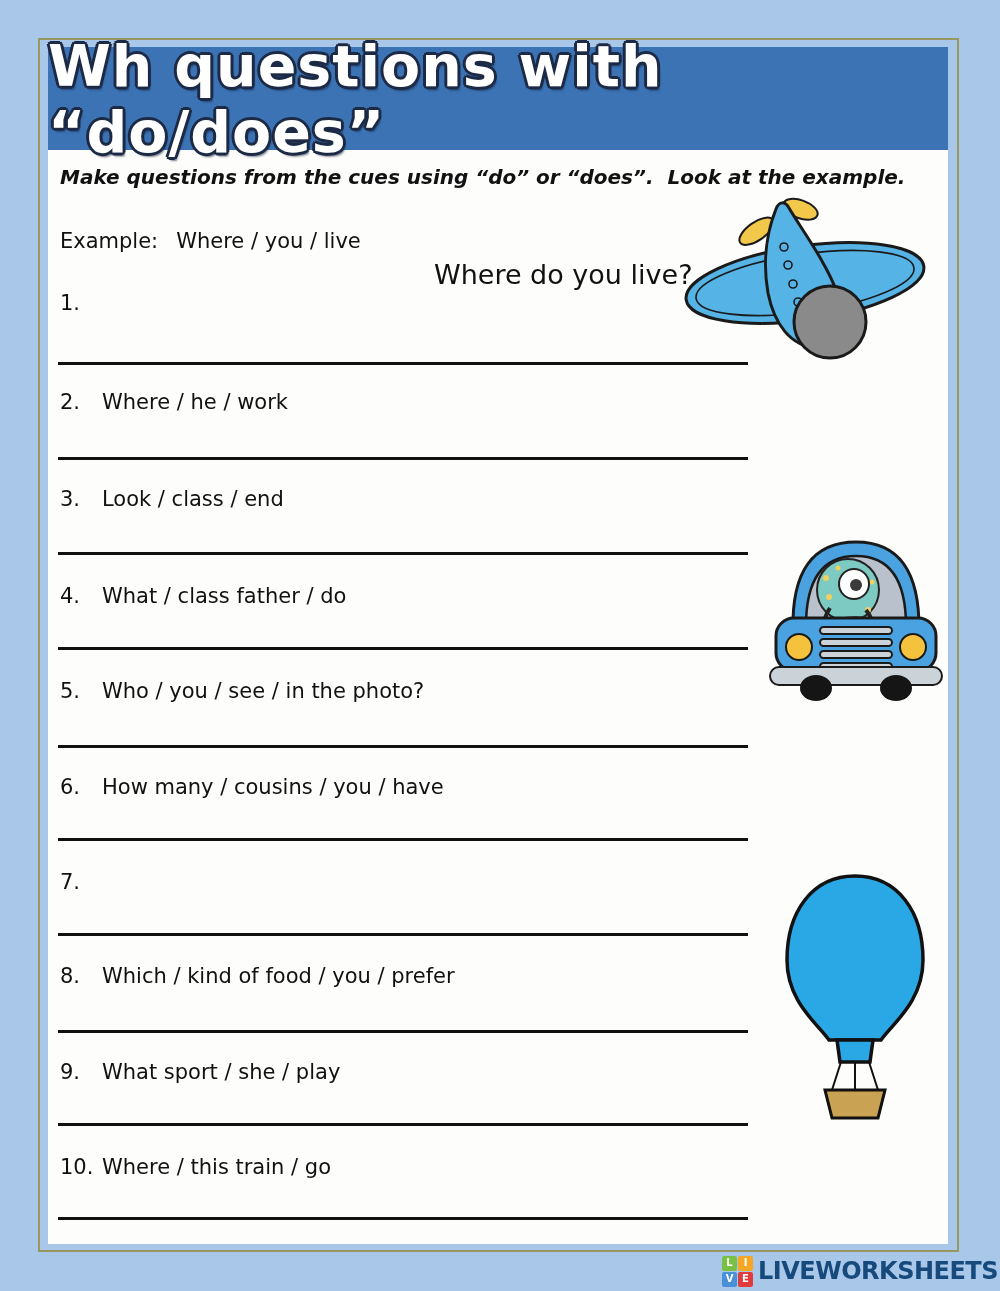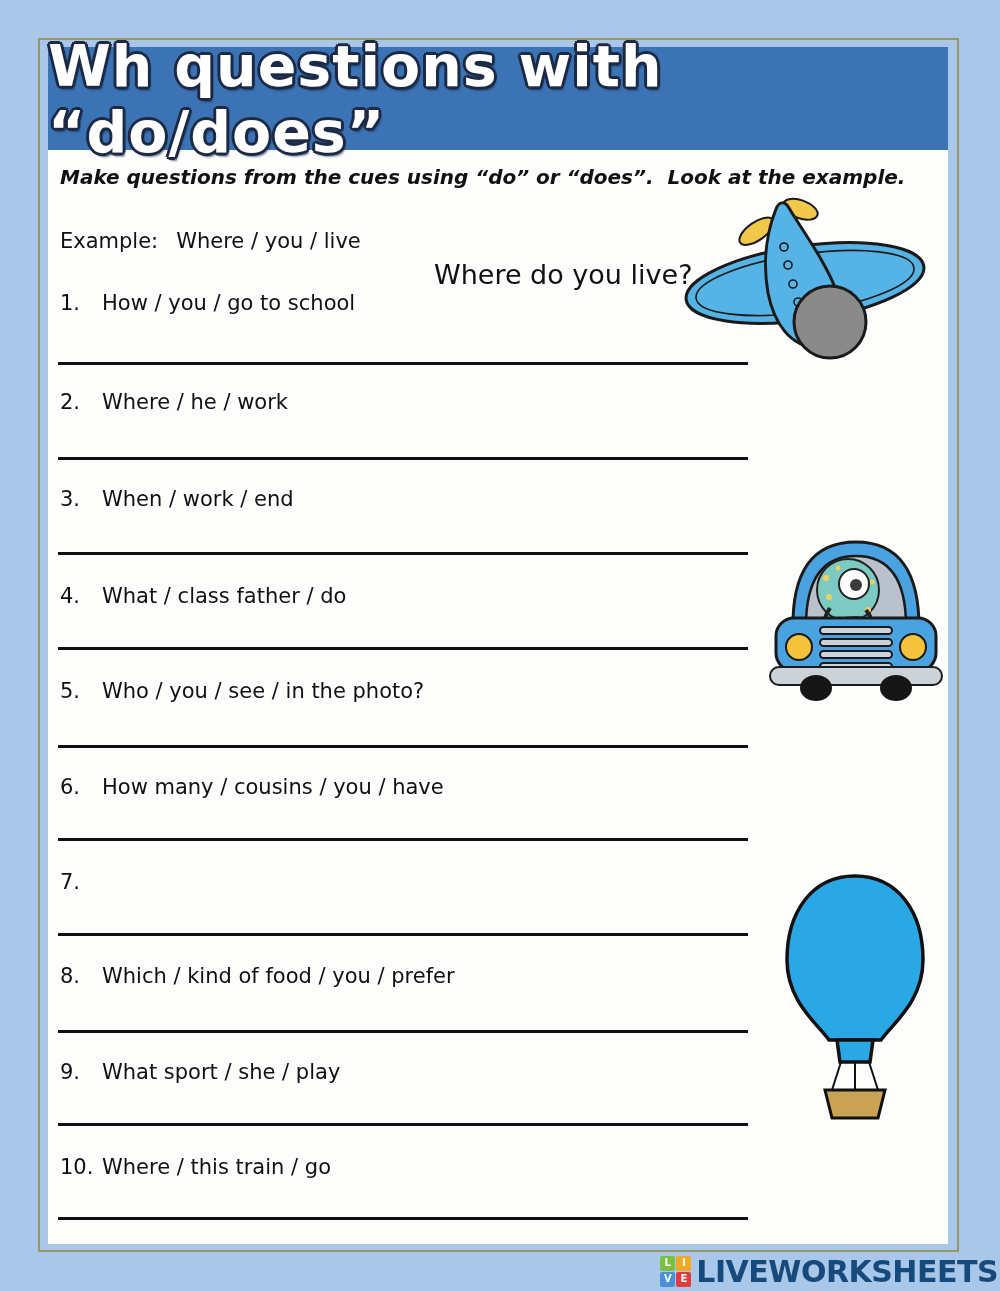--- a/index.html
+++ b/index.html
@@ -32,21 +32,21 @@
   .item{position:absolute;left:12px;display:flex;font-size:21px;color:var(--text);width:680px;}
   .item .num{flex:0 0 42px;}
   .answer-line{position:absolute;left:10px;width:690px;height:0;border-top:3px solid var(--line);}
   .art{position:absolute;}
   .footer{position:absolute;top:1252px;right:2px;height:38px;display:flex;align-items:center;gap:5px;}
   .logo-grid{display:grid;grid-template-columns:15px 15px;grid-template-rows:15px 15px;gap:1px;}
   .logo-cell{display:flex;align-items:center;justify-content:center;color:#fff;font-size:10px;
              font-weight:bold;border-radius:2px;line-height:1;}
   .logo-cell.l{background:var(--logo-l-bg);} .logo-cell.i{background:var(--logo-i-bg);}
   .logo-cell.v{background:var(--logo-v-bg);} .logo-cell.e{background:var(--logo-e-bg);}
-  .brand{font-size:30px;font-weight:bold;letter-spacing:-.5px;color:var(--brand-text);}
+  .brand{font-size:24px;font-weight:bold;letter-spacing:-.5px;color:var(--brand-text);}
   
   .f-blue{fill:var(--plane-blue);stroke:#1a1a1a;stroke-width:3;}
   .f-rim{fill:none;stroke:#1a1a1a;stroke-width:1.6;}
   .f-tail{fill:var(--plane-tail-yellow);stroke:#1a1a1a;stroke-width:2;}
   .f-nose{fill:var(--plane-nose-gray);stroke:#1a1a1a;stroke-width:3;}
   .f-glass{fill:var(--windshield-green);stroke:#1a1a1a;stroke-width:2.5;}
   .c-body{fill:var(--car-blue);stroke:#1a1a1a;stroke-width:3;}
   .c-glass{fill:#b9c2cc;stroke:#1a1a1a;stroke-width:2.5;}
   .c-gray{fill:var(--gray-light);stroke:#1a1a1a;stroke-width:2;}
   .c-light{fill:var(--headlight-yellow);stroke:#1a1a1a;stroke-width:2;}
@@ -73,33 +73,32 @@
 
     <div class="instruction">Make questions from the cues using “do” or “does”.  Look at the example.</div>
 
     <div class="example-row">
       <span class="ex-label">Example:</span><span>Where / you / live</span>
     </div>
     <div class="example-answer">Where do you live?</div>
 
     <div class="item" style="top:244px">
       <span class="num">1.</span>
-      <span class="cue">How / you / go to school</span>
     </div>
     <div class="answer-line" style="top:315px"></div>
 
     <div class="item" style="top:343px">
       <span class="num">2.</span>
       <span class="cue">Where / he / work</span>
     </div>
     <div class="answer-line" style="top:410px"></div>
 
     <div class="item" style="top:440px">
       <span class="num">3.</span>
-      <span class="cue">When / work / end</span>
+      <span class="cue">Look / class / end</span>
     </div>
     <div class="answer-line" style="top:505px"></div>
 
     <div class="item" style="top:537px">
       <span class="num">4.</span>
       <span class="cue">What / class father / do</span>
     </div>
     <div class="answer-line" style="top:600px"></div>
 
     <div class="item" style="top:632px">

